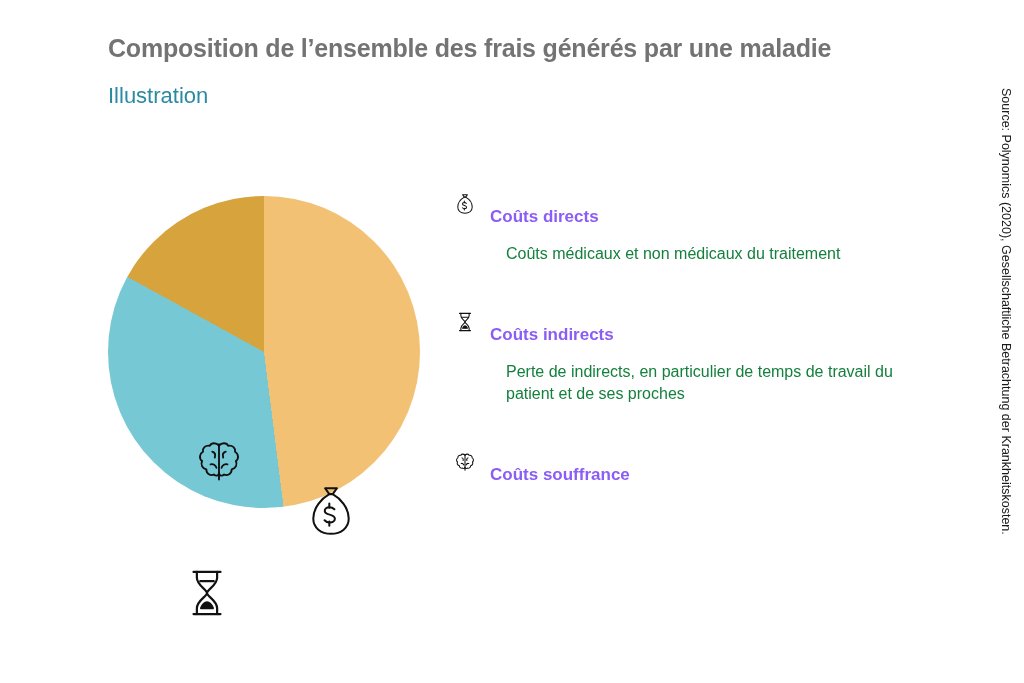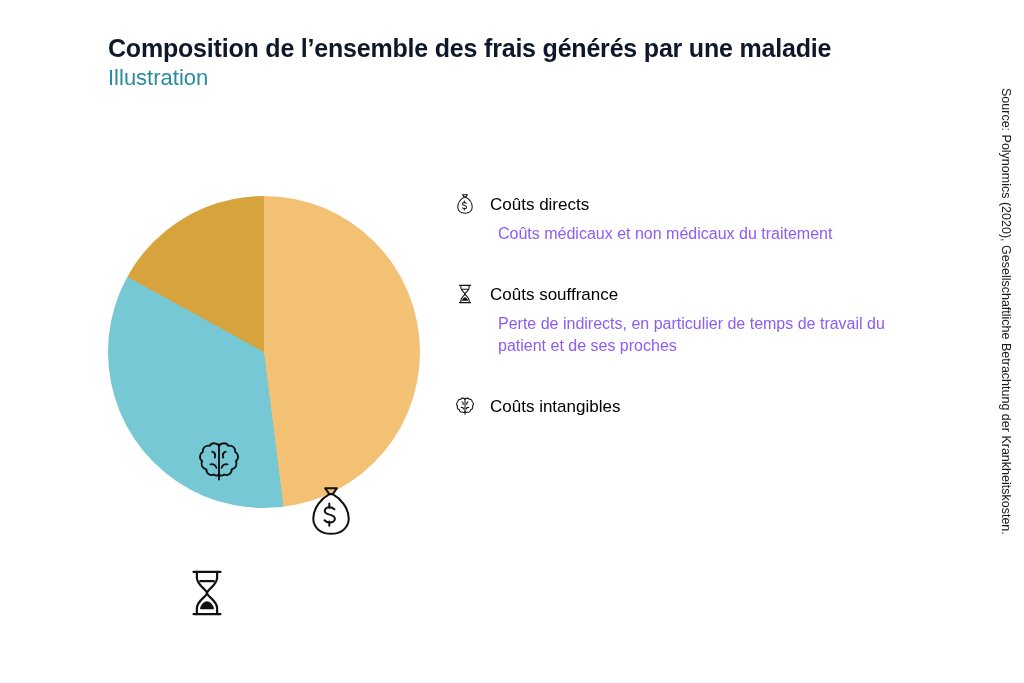--- a/index.html
+++ b/index.html
@@ -23,31 +23,31 @@
   
   .header {
     position: absolute;
     left: 108px;
     top: 34px;
     width: 820px;
   }
   .title {
     font-size: 25px;
     font-weight: bold;
-    color: #0f172a;
+    color: #737373;
     letter-spacing: -0.2px;
     line-height: 1.15;
     margin: 0;
   }
   .subtitle {
     font-size: 22px;
     color: #2a8ba0;
     font-weight: 400;
     line-height: 1.2;
-    margin: 2px 0 0 0;
+    margin: 20px 0 0 0;
   }
 
   
   .chart-area {
     position: absolute;
     left: 108px;
     top: 196px;
     width: 312px;
     height: 312px;
   }
@@ -92,30 +92,30 @@
     margin-top: 1px;
     display: flex;
     align-items: center;
     justify-content: center;
   }
   .legend-icon svg { display: block; }
 
   .legend-text { flex: 1; }
   .legend-title {
     font-size: 17px;
-    font-weight: normal;
-    color: #000000;
+    font-weight: bold;
+    color: #8b5cf6;
     line-height: 1.25;
-    margin: 4px 0 3px 0;
+    margin: 16px 0 3px 0;
   }
   .legend-desc {
     font-size: 16px;
-    color: #8b5cf6;
+    color: #15803d;
     line-height: 1.4;
-    margin: 8px;
+    margin: 16px;
   }
 
   
   .source {
     position: absolute;
     right: 6px;
     top: 88px;
     height: 560px;
     width: 22px;
   }
@@ -194,36 +194,36 @@
       <div class="legend-icon">
         <svg width="22" height="26" viewBox="0 0 64 64" fill="none" stroke="#111111" stroke-width="3.2" stroke-linecap="round" stroke-linejoin="round">
           <path d="M16 7 h32 M16 57 h32"></path>
           <path d="M20 7 v7 c0 9 12 14 12 18 c0 4 -12 9 -12 18 v7"></path>
           <path d="M44 7 v7 c0 9 -12 14 -12 18 c0 4 12 9 12 18 v7"></path>
           <path d="M24 18 h16"></path>
           <path d="M25 50 c2 -5 5 -7 7 -7 c2 0 5 2 7 7 z" fill="#111111"></path>
         </svg>
       </div>
       <div class="legend-text">
-        <p class="legend-title">Coûts souffrance</p>
+        <p class="legend-title">Coûts indirects</p>
         <p class="legend-desc">Perte de indirects, en particulier de temps de travail du patient et de ses proches</p>
       </div>
     </div>
 
     <div class="legend-item">
       <div class="legend-icon">
         <svg width="24" height="26" viewBox="0 0 64 64" fill="none" stroke="#111111" stroke-width="2.8" stroke-linecap="round" stroke-linejoin="round">
           <path d="M32 12 v42"></path>
           <path d="M32 14 c-3 -4 -9 -4 -11 0 c-5 -1 -9 3 -8 7 c-4 2 -5 8 -1 11 c-2 4 0 9 5 10 c0 5 5 8 9 6 c2 2 6 2 6 -2"></path>
           <path d="M32 14 c3 -4 9 -4 11 0 c5 -1 9 3 8 7 c4 2 5 8 1 11 c2 4 0 9 -5 10 c0 5 -5 8 -9 6 c-2 2 -6 2 -6 -2"></path>
           <path d="M24 21 c3 1 4 4 3 7 M22 36 c3 -1 6 1 7 4 M40 21 c-3 1 -4 4 -3 7 M42 36 c-3 -1 -6 1 -7 4"></path>
         </svg>
       </div>
       <div class="legend-text">
-        <p class="legend-title">Coûts intangibles</p>
+        <p class="legend-title">Coûts souffrance</p>
       </div>
     </div>
 
   </div>
 
   <div class="source">
     <span>Source: Polynomics (2020), Gesellschaftliche Betrachtung der Krankheitskosten.</span>
   </div>
 
 </div>

